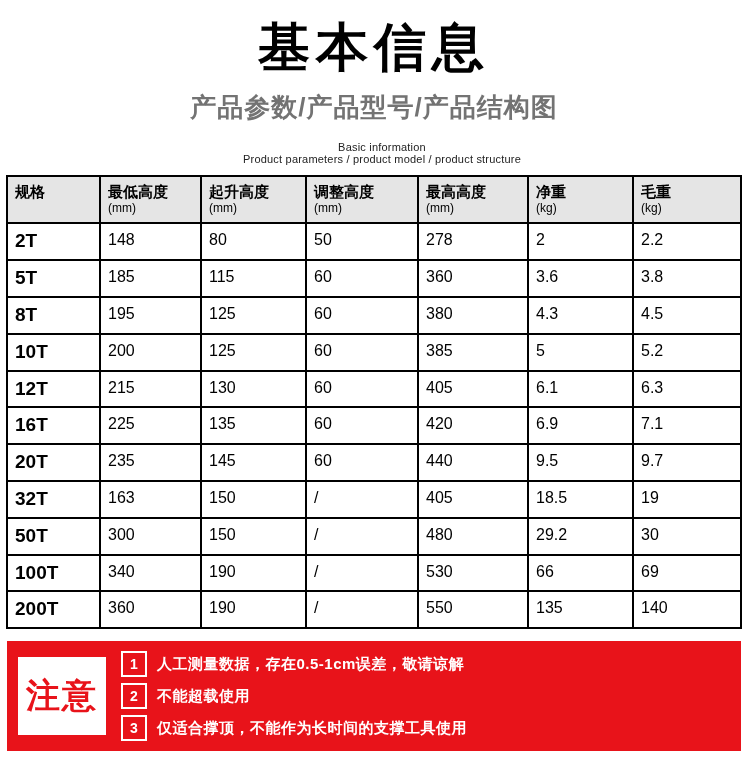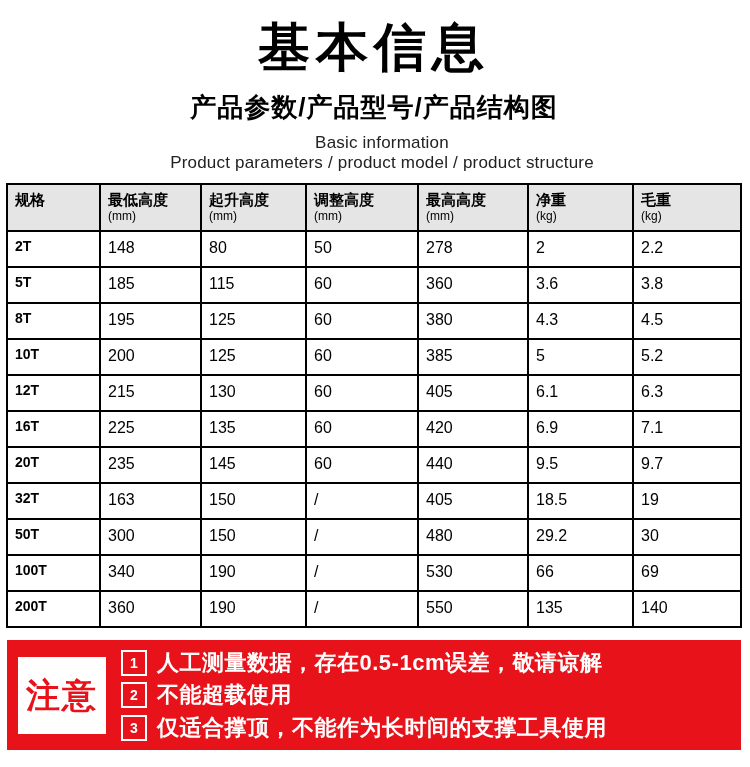--- a/index.html
+++ b/index.html
@@ -32,26 +32,26 @@
     letter-spacing: 6px;
     line-height: 1.15;
     margin: 0;
     color: #000;
   }
   .sub-title {
     font-size: 26px;
     font-weight: bold;
     letter-spacing: 1px;
     margin-top: 12px;
-    color: #000000;
+    color: #737373;
   }
   .eng-title {
-    font-size: 17px;
+    font-size: 11px;
     color: #222;
-    margin-top: 8px;
+    margin-top: 16px;
     margin-bottom: 10px;
     letter-spacing: 0.2px;
     padding-left: 16px;
   }
 
   
   .spec-table {
     border-collapse: collapse;
     width: 734px;
     margin: 0 auto;
@@ -77,21 +77,21 @@
     font-weight: normal;
   }
   .spec-table tbody td {
     font-size: 16px;
     padding: 6px 7px 6px 7px;
     height: 22px;
     line-height: 1.2;
   }
   .spec-table tbody td.model {
     font-weight: bold;
-    font-size: 14px;
+    font-size: 19px;
     border-radius: 8px;
   }
   col.c-model { width: 93px; }
   col.c-a { width: 101px; }
   col.c-b { width: 105px; }
   col.c-c { width: 112px; }
   col.c-d { width: 110px; }
   col.c-e { width: 105px; }
   col.c-f { width: 108px; }
 
@@ -140,21 +140,21 @@
     font-size: 14px;
     font-weight: bold;
     display: flex;
     align-items: center;
     justify-content: center;
     flex: none;
     margin-right: 10px;
   }
   .notice-text {
     color: #ffffff;
-    font-size: 22px;
+    font-size: 15px;
     font-weight: bold;
     letter-spacing: 0.5px;
     line-height: 1.2;
   }
 </style>
 </head>
 <body>
 
 <div class="page">
 

